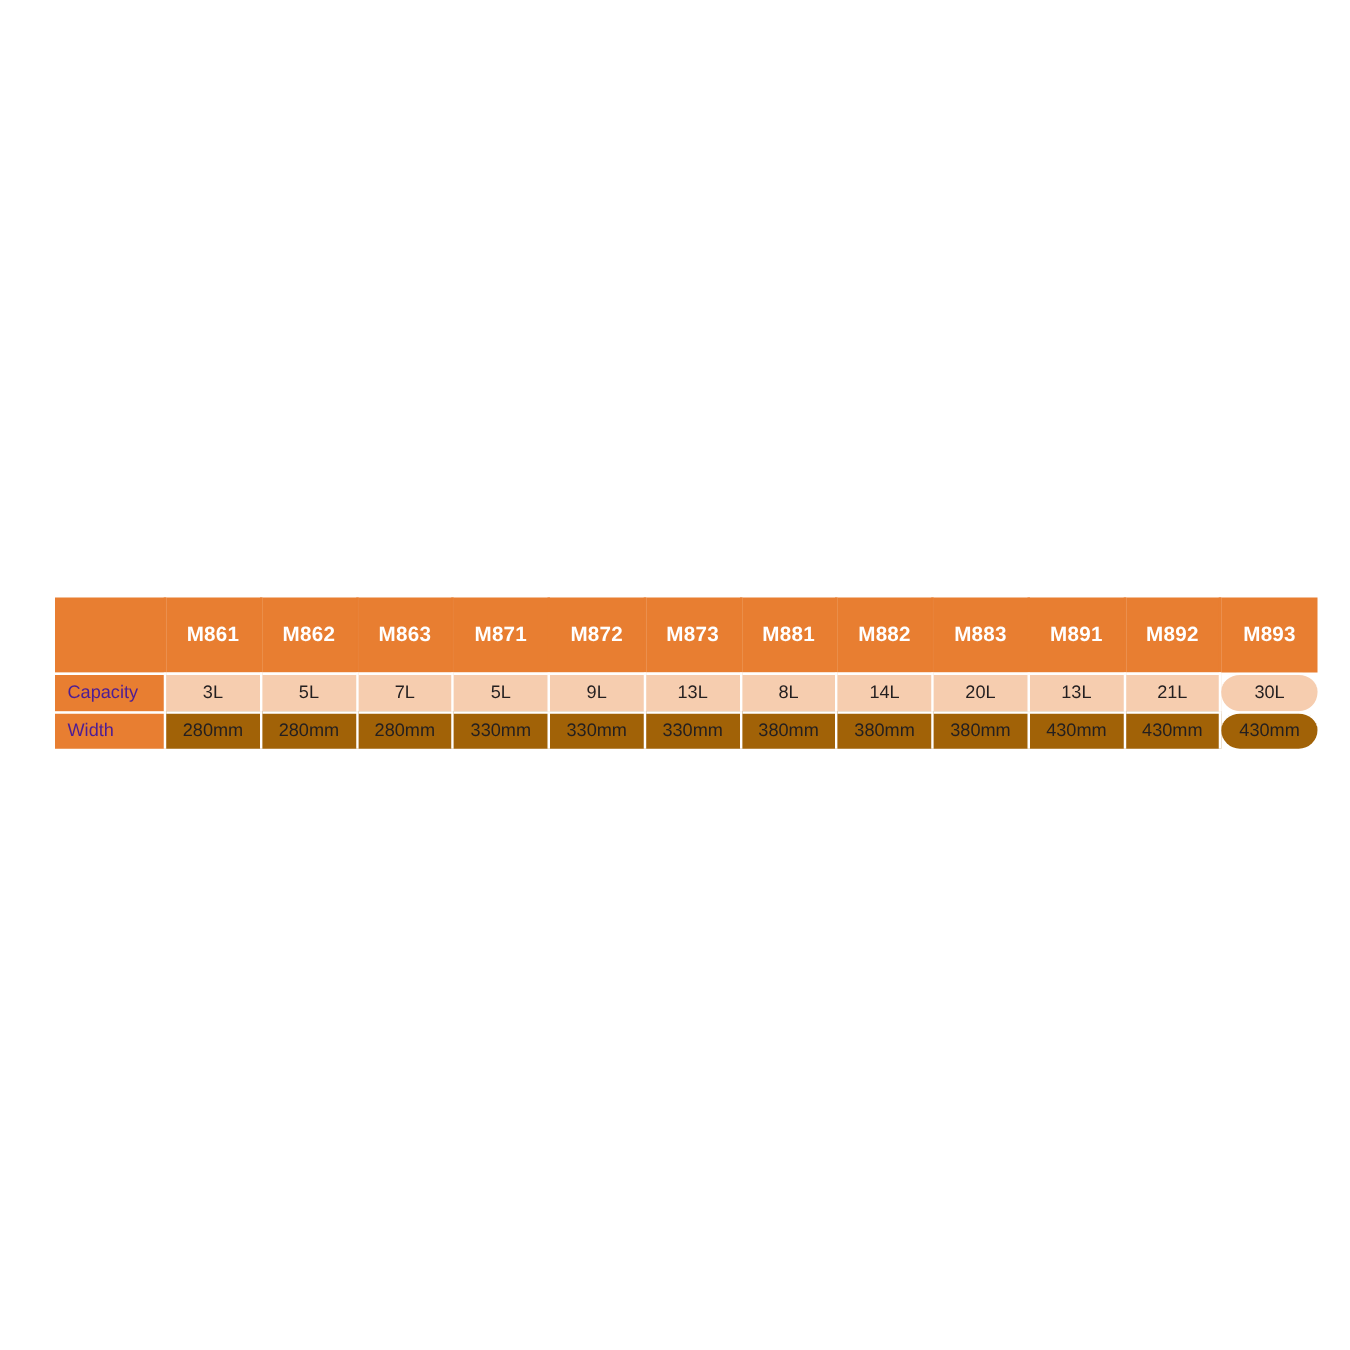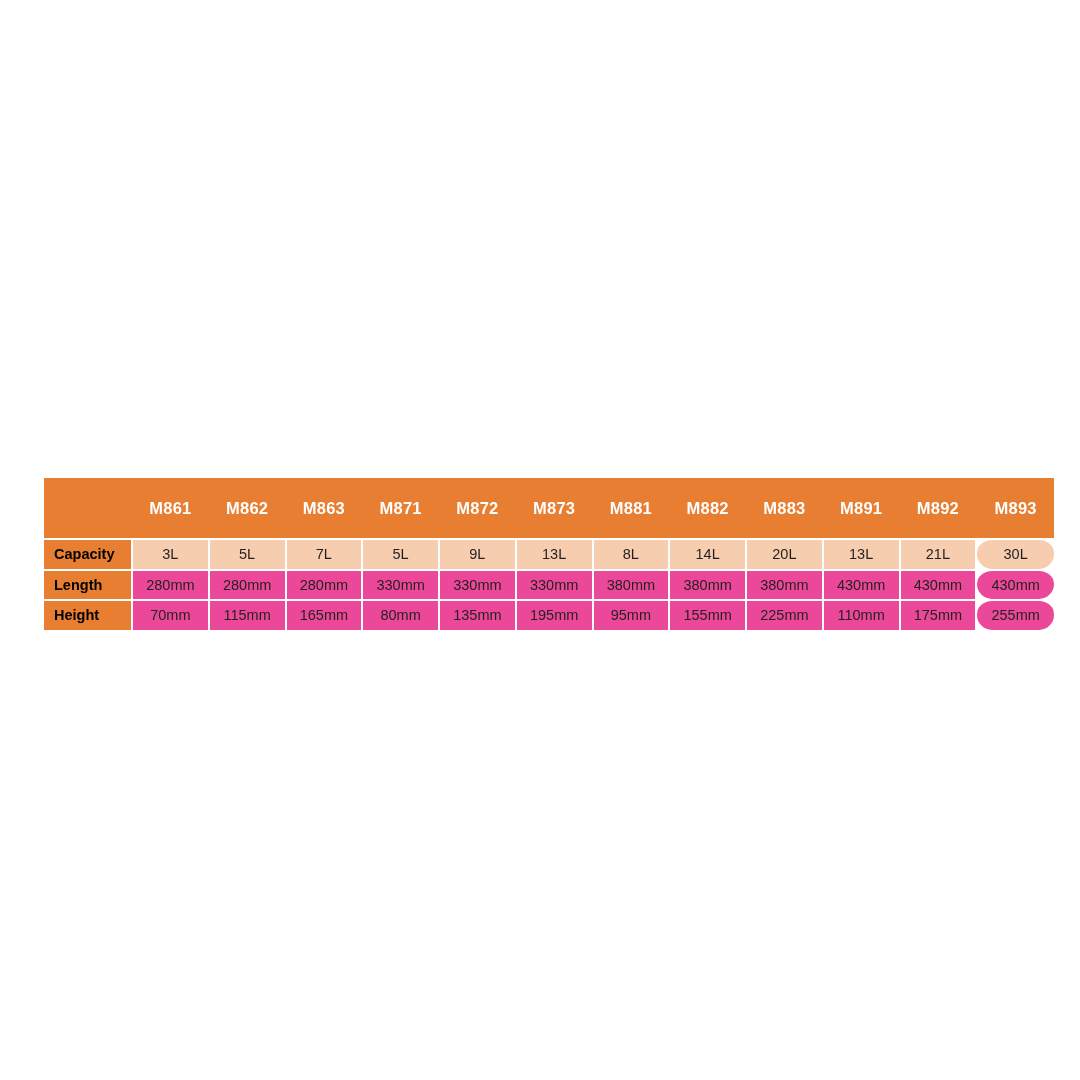--- a/index.html
+++ b/index.html
@@ -48,23 +48,23 @@
     border-right: 2px solid #E87E31;
   }
   tr.header-row th.corner-cell {
     background: #E87E31;
   }
   tr.header-row th:last-child { border-right: none; margin-top: 48px; }
 
   
   td.row-label {
     background: #E87E31;
-    color: #000000;
+    color: #4c1d95;
     font-size: 14.5px;
-    font-weight: bold;
+    font-weight: normal;
     text-align: left;
     padding: 0 16px 0 10px;
     vertical-align: middle;
     border-top: 2px solid #ffffff;
     border-right: 2px solid #ffffff;
   }
 
   
   td.data-cell {
     font-size: 14.5px;
@@ -74,21 +74,21 @@
     padding: 0;
     border-top: 2px solid #ffffff;
     border-right: 2px solid #ffffff;
   }
   td.data-cell:last-child { border-right: none; border-radius: 15px; }
 
   tr.data-row { height: 30.5px; }
 
   
   tr.band-dark  td.data-cell { background: #F6CDAF; margin-top: 26px; }
-  tr.band-light td.data-cell { background: #ec4899; }
+  tr.band-light td.data-cell { background: #a16207; }
 </style>
 </head>
 <body>
 
 <div id="spec-table-wrap">
   <table class="spec-table">
     <colgroup>
       <col class="col-label">
       <col class="col-data">
         <col class="col-data">
@@ -130,44 +130,29 @@
         <td class="data-cell">9L</td>
         <td class="data-cell">13L</td>
         <td class="data-cell">8L</td>
         <td class="data-cell">14L</td>
         <td class="data-cell">20L</td>
         <td class="data-cell">13L</td>
         <td class="data-cell">21L</td>
         <td class="data-cell">30L</td>
       </tr>
       <tr class="data-row band-light">
-        <td class="row-label">Length</td>
+        <td class="row-label">Width</td>
         <td class="data-cell">280mm</td>
         <td class="data-cell">280mm</td>
         <td class="data-cell">280mm</td>
         <td class="data-cell">330mm</td>
         <td class="data-cell">330mm</td>
         <td class="data-cell">330mm</td>
         <td class="data-cell">380mm</td>
         <td class="data-cell">380mm</td>
         <td class="data-cell">380mm</td>
         <td class="data-cell">430mm</td>
         <td class="data-cell">430mm</td>
         <td class="data-cell">430mm</td>
       </tr>
-      <tr class="data-row band-light">
-        <td class="row-label">Height</td>
-        <td class="data-cell">70mm</td>
-        <td class="data-cell">115mm</td>
-        <td class="data-cell">165mm</td>
-        <td class="data-cell">80mm</td>
-        <td class="data-cell">135mm</td>
-        <td class="data-cell">195mm</td>
-        <td class="data-cell">95mm</td>
-        <td class="data-cell">155mm</td>
-        <td class="data-cell">225mm</td>
-        <td class="data-cell">110mm</td>
-        <td class="data-cell">175mm</td>
-        <td class="data-cell">255mm</td>
-      </tr>
     </tbody>
   </table>
 </div>
 
 </body></html>

